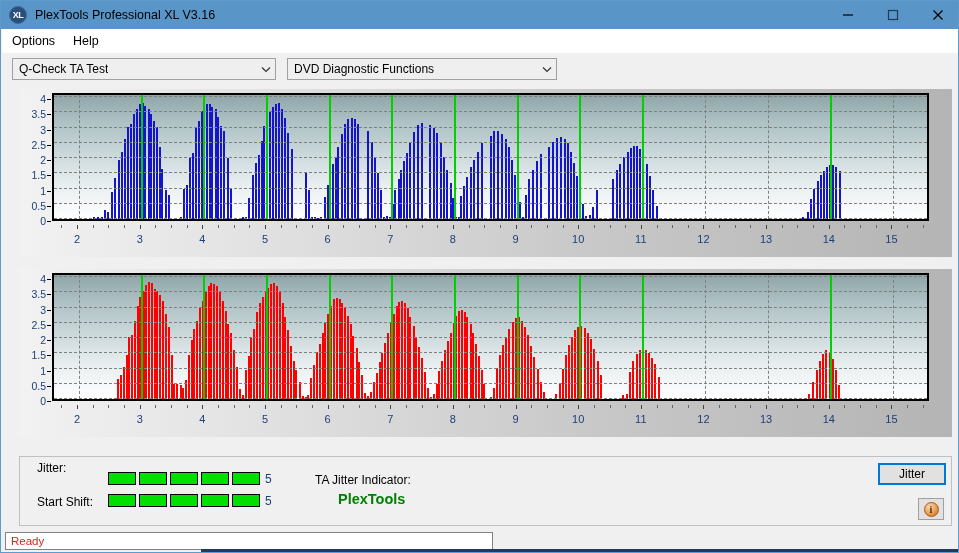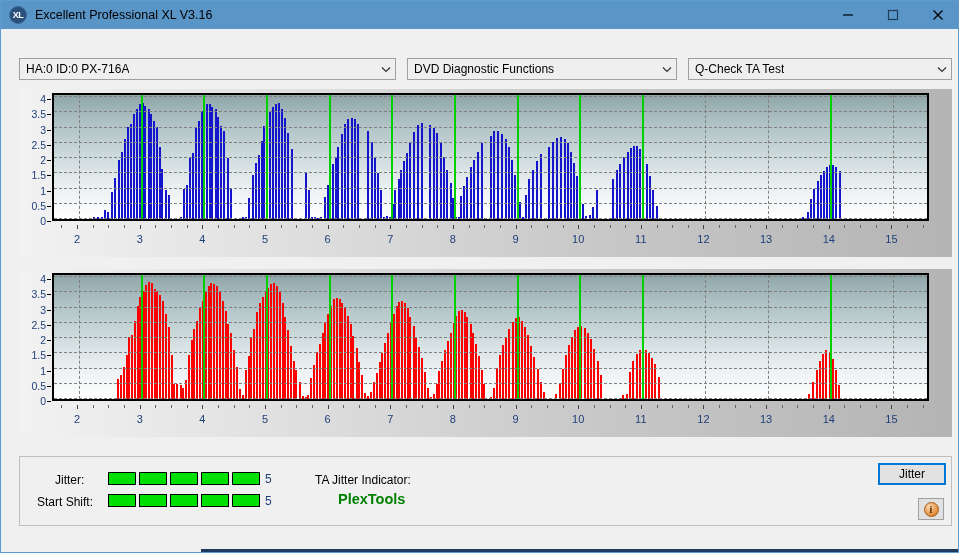--- a/index.html
+++ b/index.html
@@ -151,21 +151,21 @@
     position: absolute;
     left: 18px; top: 455px;
     width: 933px; height: 70px;
     background: #f0f0f0;
     border: 1px solid #c0c0c0;
   }
   .ind-label {
     position: absolute; font-size: 12px; color: #000;
     white-space: nowrap;
   }
-  #jitter-label { left: 17px; top: 16px; margin-left: 18px; }
+  #jitter-label { left: 17px; top: 4px; }
   #peakshift-label { left: 17px; top: 38px; }
   .meter { position: absolute; display: flex; gap: 3px; }
   #jitter-meter { left: 88px; top: 15px; }
   #peakshift-meter { left: 88px; top: 37px; }
   .meter-seg {
     width: 28px; height: 13px;
     background: #00e000;
     border: 1px solid #000;
   }
   .meter-val {
@@ -229,61 +229,57 @@
     background: #1f3a5f;
   }
 </style>
 </head>
 <body>
 
 <div id="app">
 
   <div class="titlebar">
     <div class="tb-logo">XL</div>
-    <div class="tb-title">Excellent Professional XL V3.16</div>
+    <div class="tb-title">PlexTools Professional XL V3.16</div>
     <div class="tb-btns">
       <div class="tb-btn">
         <svg width="12" height="12" viewBox="0 0 12 12">
             <line x1="1" y1="6" x2="11" y2="6" stroke="#000" stroke-width="1.2"></line>
           </svg>
       </div>
       <div class="tb-btn">
         <svg width="12" height="12" viewBox="0 0 12 12">
             <rect x="1.5" y="1.5" width="9" height="9" fill="none" stroke="#1c3c5c" stroke-width="1.2"></rect>
           </svg>
       </div>
       <div class="tb-btn">
         <svg width="12" height="12" viewBox="0 0 12 12">
             <line x1="1.5" y1="1.5" x2="10.5" y2="10.5" stroke="#000" stroke-width="1.2"></line>
             <line x1="10.5" y1="1.5" x2="1.5" y2="10.5" stroke="#000" stroke-width="1.2"></line>
           </svg>
       </div>
     </div>
   </div>
 
+  <div class="menubar">
+    <div class="menu-item">Options</div>
+    <div class="menu-item">Help</div>
+  </div>
 
   <div class="comborow">
-    <div class="combo" id="combo-drive">
-      <span class="cb-text">HA:0 ID:0  PX-716A</span>
+    <div class="combo" id="combo-test">
+      <span class="cb-text">Q-Check TA Test</span>
       <span class="cb-arrow">
         <svg width="10" height="7" viewBox="0 0 10 7">
             <polyline points="1,1.5 5,5.5 9,1.5" fill="none" stroke="#333" stroke-width="1.2"></polyline>
           </svg>
       </span>
     </div>
     <div class="combo" id="combo-function">
       <span class="cb-text">DVD Diagnostic Functions</span>
-      <span class="cb-arrow">
-        <svg width="10" height="7" viewBox="0 0 10 7">
-            <polyline points="1,1.5 5,5.5 9,1.5" fill="none" stroke="#333" stroke-width="1.2"></polyline>
-          </svg>
-      </span>
-    </div>
-    <div class="combo" id="combo-test">
-      <span class="cb-text">Q-Check TA Test</span>
       <span class="cb-arrow">
         <svg width="10" height="7" viewBox="0 0 10 7">
             <polyline points="1,1.5 5,5.5 9,1.5" fill="none" stroke="#333" stroke-width="1.2"></polyline>
           </svg>
       </span>
     </div>
   </div>
 
   <div class="chart-panel" id="chart-panel-top">
     <div class="ylabels">
@@ -907,15 +903,20 @@
 
     <div id="ta-quality-label">TA Jitter Indicator:</div>
     <div id="ta-quality-value">PlexTools</div>
 
     <div id="start-button">Jitter</div>
     <div id="info-button">
       <div class="info-circle">i</div>
     </div>
   </div>
 
+  <div class="statusbar">
+    <div class="status-field">
+      <span class="status-text">Ready</span>
+    </div>
+  </div>
   <div class="taskbar-strip"></div>
 
 </div>
 
 </body></html>

